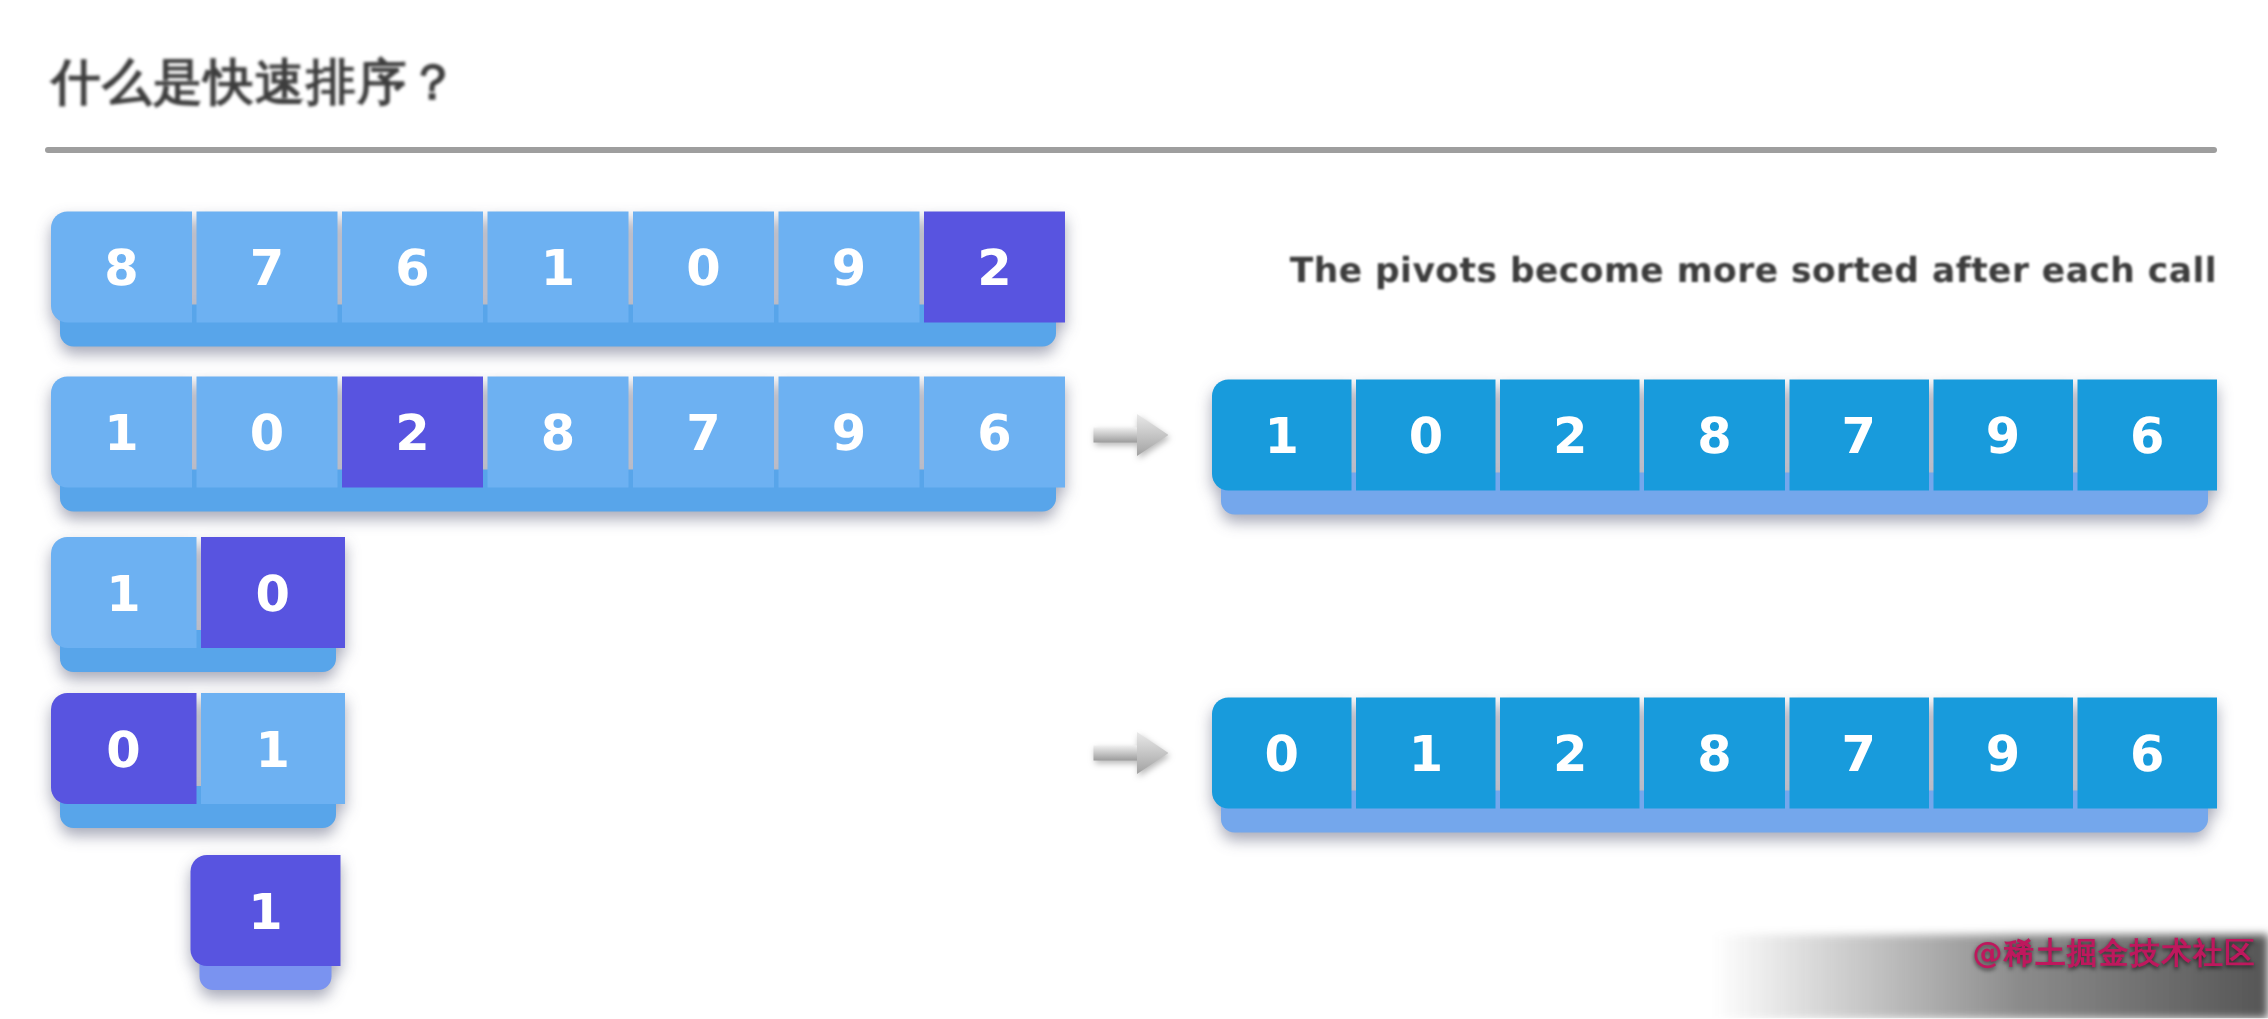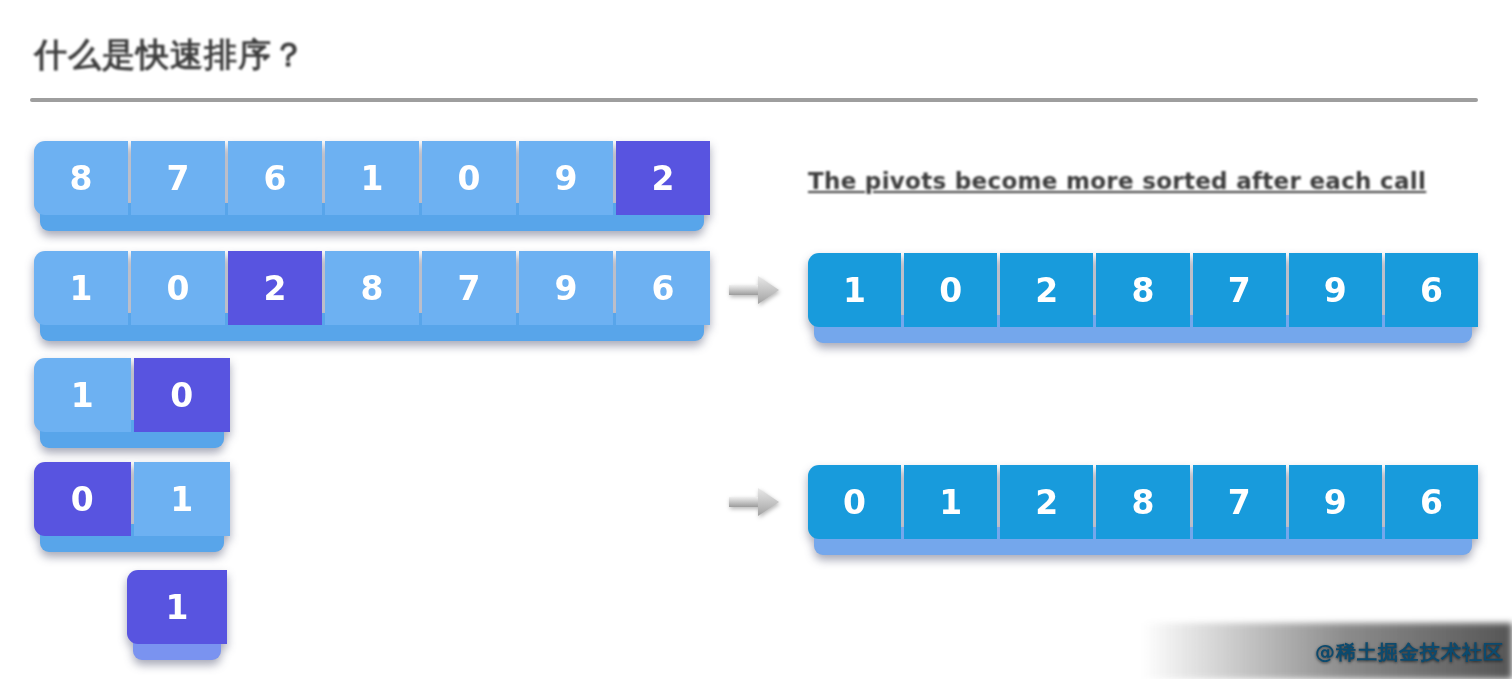--- a/index.html
+++ b/index.html
@@ -9,23 +9,23 @@
   }
   .title{
     position:absolute;left:34px;top:33px;font-size:33px;font-weight:bold;
     color:var(--title_text,#3d3d3d);letter-spacing:1px;filter:blur(1.1px);
   }
   .divider{
     position:absolute;left:30px;top:98px;width:1448px;height:4px;
     background:var(--divider_gray,#9e9e9e);border-radius:2px;
   }
   .caption{
-    position:absolute;left:808px;top:162px;width:670px;text-align:left;
+    position:absolute;left:808px;top:162px;width:670px;text-align:right;
     color:var(--title_text,#3d3d3d);font-weight:bold;font-size:23px;line-height:38px;
-    letter-spacing:.3px;filter:blur(.8px);text-decoration:underline;
+    letter-spacing:.3px;filter:blur(.8px);
   }
   .array-row{
     position:absolute;display:flex;gap:3px;height:90px;
     filter:drop-shadow(0 5px 5px rgba(45,50,85,.42));
   }
   .array-row .cell{
     position:relative;z-index:1;flex:1;height:74px;display:flex;align-items:center;justify-content:center;
     color:#ffffff;font-size:33px;font-weight:bold;
   }
   .array-row .cell:first-child{border-radius:11px 0 0 11px;}
@@ -59,22 +59,22 @@
     position:absolute;right:0;top:0;width:21px;height:28px;
     background:linear-gradient(180deg,#e9e9e9,#a2a2a2);
     clip-path:polygon(0 0,100% 50%,0 100%);
   }
   .wm-shadow{
     position:absolute;right:0;bottom:0;width:370px;height:56px;
     background:linear-gradient(90deg,rgba(0,0,0,0),rgba(45,45,45,.55) 55%,rgba(20,20,20,.72));
     filter:blur(3px);
   }
   .watermark{
-    position:absolute;right:8px;bottom:13px;font-size:20px;font-weight:bold;
-    color:#0c4a6e;letter-spacing:1px;text-shadow:0 1px 3px rgba(0,0,0,.65);
+    position:absolute;right:8px;bottom:30px;font-size:20px;font-weight:bold;
+    color:#be185d;letter-spacing:1px;text-shadow:0 1px 3px rgba(0,0,0,.65);
   }
 </style>
 </head>
 <body>
 
 <div class="page">
 
   <div class="title">什么是快速排序？</div>
 
   <div class="divider"></div>

